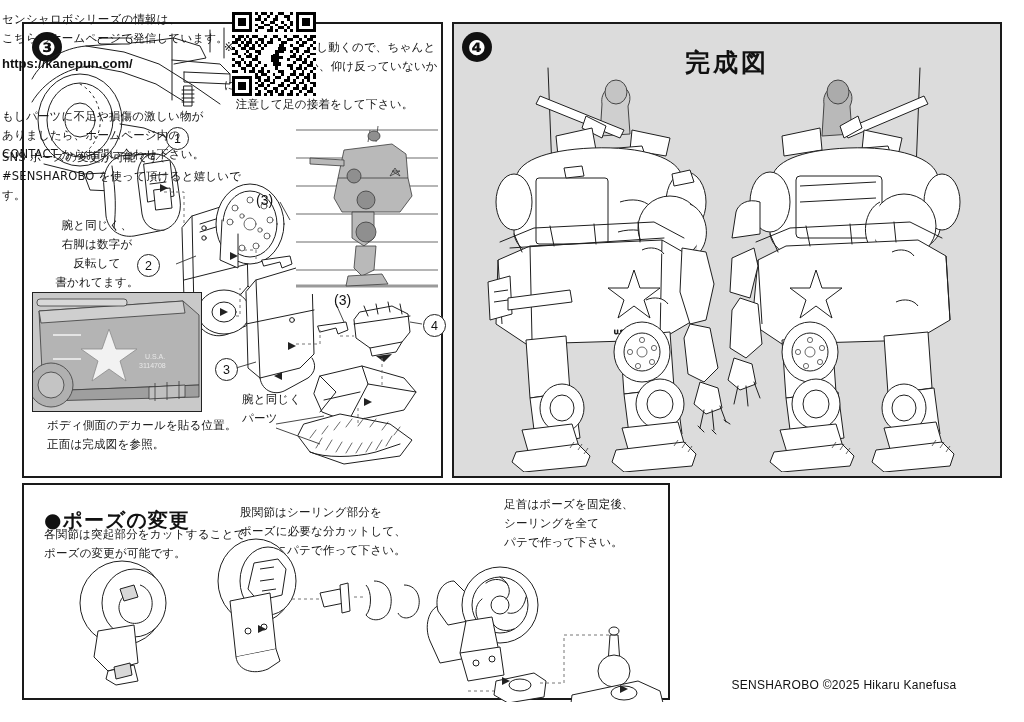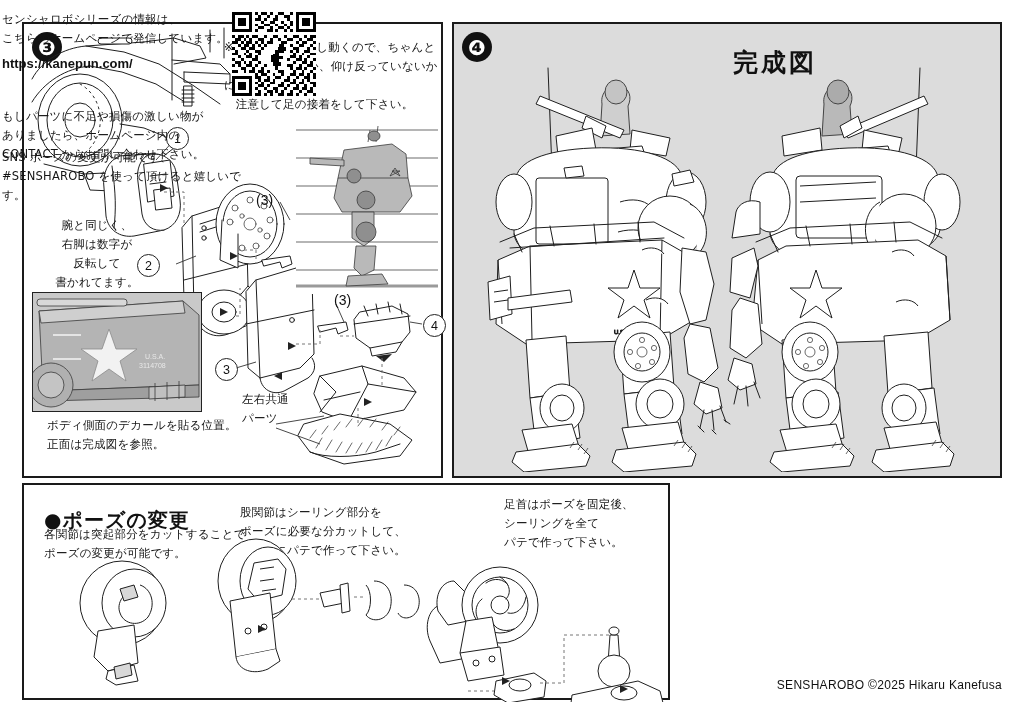--- a/index.html
+++ b/index.html
@@ -19,41 +19,41 @@
       display:flex;align-items:center;justify-content:center;line-height:1;}
 
   
   .jp{font-family:"DejaVu Sans","Liberation Sans",sans-serif;
       font-size:11.5px;line-height:1.65;color:#141414;letter-spacing:.2px;}
   .jp-note{position:absolute;}
   .hdr-pose{position:absolute;left:20px;top:10px;font-size:20px;font-weight:bold;
       font-family:"DejaVu Sans","Liberation Sans",sans-serif;letter-spacing:1px;margin-top:12px;}
   .kansei{position:absolute;left:50%;top:22px;transform:translateX(-50%);
       font-size:25px;font-weight:bold;letter-spacing:3px;
-      font-family:"DejaVu Sans","Liberation Sans",sans-serif;color:#111;margin-left:48px;}
+      font-family:"DejaVu Sans","Liberation Sans",sans-serif;color:#111;}
 
   
   .callout{position:absolute;width:21px;height:21px;border:1.4px solid #222;
       border-radius:50%;background:#fff;font-size:12.5px;color:#111;
       display:flex;align-items:center;justify-content:center;}
   .paren{position:absolute;font-size:14px;color:#111;}
 
   
   #decal-inset{position:absolute;left:8px;top:268px;width:168px;height:118px;
       border:1.6px solid #222;background:#c9c9c9;overflow:hidden;}
   #decal-caption{position:absolute;left:8px;top:392px;width:250px;margin-left:15px;}
 
   
   #side-ref{position:absolute;left:272px;top:96px;width:142px;height:174px;overflow:hidden;background:#fff;}
 
   
   .info-line{position:absolute;left:2px;}
   .url{font-family:"Liberation Sans",sans-serif;font-size:13px;font-weight:bold;color:#111;}
   #qr{position:absolute;left:232px;top:12px;width:84px;height:84px;background:#fff;}
-  #copyright{position:absolute;left:686px;top:678px;width:316px;text-align:right;
+  #copyright{position:absolute;left:686px;top:678px;width:316px;text-align:center;
       font-size:12px;color:#111;letter-spacing:.3px;}
 
   svg{display:block;}
   .ln{fill:none;stroke:#1f1f1f;stroke-width:1;stroke-linejoin:round;stroke-linecap:round;}
   .ln-t{fill:none;stroke:#2b2b2b;stroke-width:.7;}
   .wh{fill:#fff;stroke:#1f1f1f;stroke-width:1;stroke-linejoin:round;}
   .gy{fill:#b9b9b9;stroke:#3a3a3a;stroke-width:.8;}
   .gy2{fill:#a8a8a8;stroke:#3a3a3a;stroke-width:.8;}
   .dash{fill:none;stroke:#777;stroke-width:1;stroke-dasharray:3 3;}
   .lead{fill:none;stroke:#333;stroke-width:.9;}
@@ -213,21 +213,21 @@
     <div class="callout" style="left:191px;top:334px;">3</div>
     <div class="callout" style="left:399px;top:290px;">4</div>
     <div class="paren" style="left:232px;top:168px;">(3)</div>
     <div class="paren" style="left:310px;top:268px;">(3)</div>
 
     <div class="jp jp-note" style="left:8px;top:192px;width:130px;white-space:pre-line;text-align:center;">腕と同じく、
 右脚は数字が
 反転して
 書かれてます。</div>
 
-    <div class="jp jp-note" style="left:218px;top:366px;width:70px;white-space:pre-line;">左右共通
+    <div class="jp jp-note" style="left:218px;top:366px;width:70px;white-space:pre-line;">腕と同じく
 パーツ</div>
 
     <div id="side-ref">
       <svg width="142" height="174">
         <g stroke="#b5b5b5" stroke-width="2">
           <line x1="0" y1="10" x2="142" y2="10"></line>
             <line x1="0" y1="38" x2="142" y2="38"></line>
           <line x1="0" y1="66" x2="142" y2="66"></line>
             <line x1="0" y1="94" x2="142" y2="94"></line>
           <line x1="0" y1="122" x2="142" y2="122"></line>

